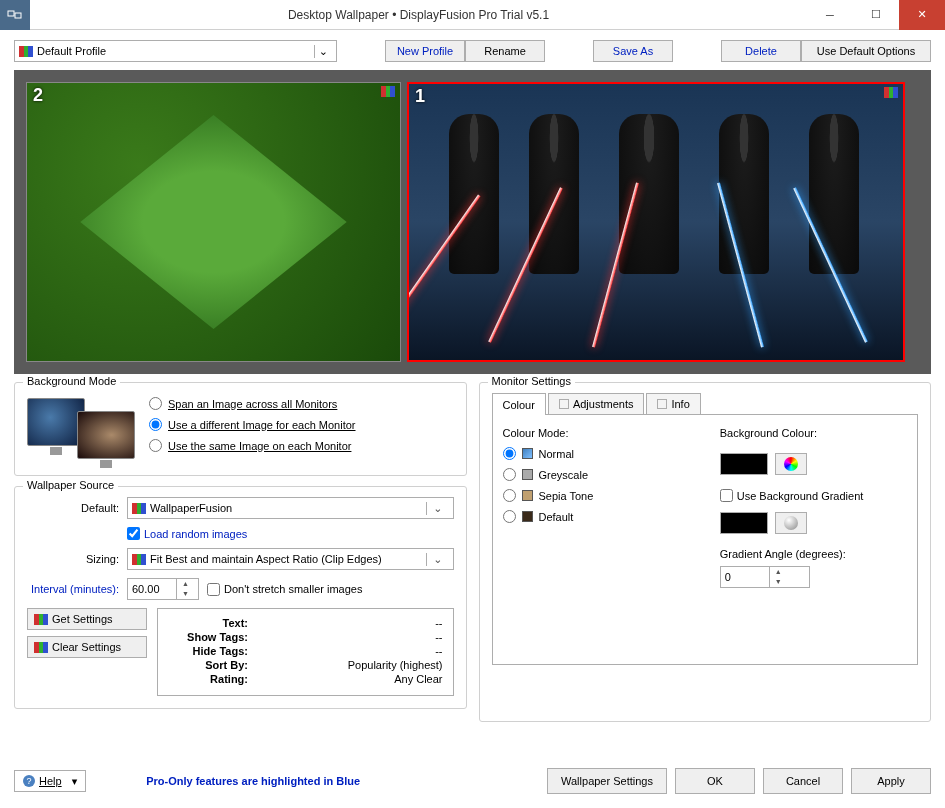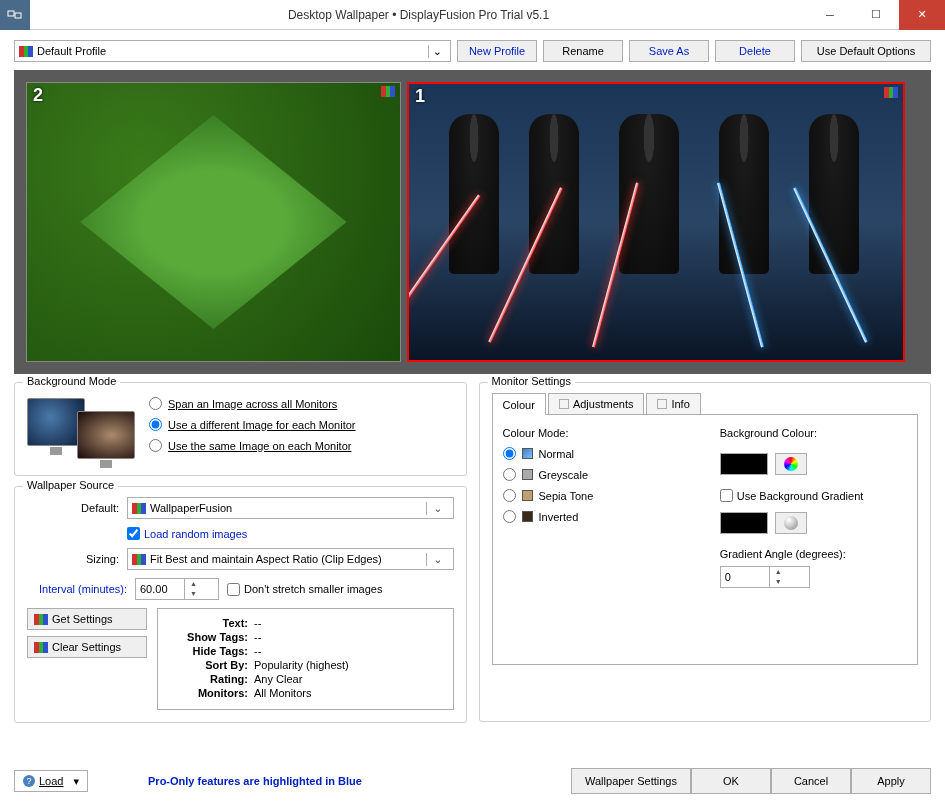--- a/index.html
+++ b/index.html
@@ -5,26 +5,26 @@
 * { box-sizing: border-box; margin: 0; padding: 0; font-family: "Segoe UI", Tahoma, sans-serif; font-size: 11px; }
 body { background: #fff; width: 945px; height: 808px; overflow: hidden; }
 .titlebar { height: 30px; background: #fff; display: flex; align-items: center; border-bottom: 1px solid #d0d0d0; }
 .titlebar-icon { width: 30px; height: 30px; display: flex; align-items: center; justify-content: center; background: #4a6a8a; }
 .titlebar-icon svg { width: 16px; height: 16px; }
 .titlebar-title { flex: 1; text-align: center; color: #333; font-size: 12px; }
 .win-btns { display: flex; }
 .win-btn { width: 46px; height: 30px; display: flex; align-items: center; justify-content: center; cursor: pointer; }
 .win-btn.close { background: #c84031; color: #fff; }
 .win-btn.min, .win-btn.max { color: #333; }
-.toolbar { padding: 10px 14px 8px; display: flex; gap: 6px; align-items: center; }
+.toolbar { padding: 10px 14px 8px; display: flex; gap: 0; align-items: center; }
 .dropdown { flex: 1; height: 22px; border: 1px solid #adadad; background: #fff; display: flex; align-items: center; padding: 0 4px; }
 .dropdown-icon { width: 14px; height: 14px; margin-right: 4px; }
 .dropdown-arrow { margin-left: auto; border-left: 1px solid #adadad; padding: 0 4px; }
 .btn { height: 22px; padding: 0 10px; border: 1px solid #adadad; background: #efefef; cursor: pointer; min-width: 80px; text-align: center; display: flex; align-items: center; justify-content: center; }
-.btn.blue { color: #0020c0; }
+.btn.blue { color: #0020c0; margin-left: 48px; }
 .previews { margin: 0 14px; padding: 12px; background: #5a5a5a; display: flex; gap: 6px; }
 .preview { position: relative; flex-shrink: 0; }
 .preview-1 { width: 498px; height: 280px; border: 2px solid #ff0000; }
 .preview-2 { width: 375px; height: 280px; border: 1px solid #888; }
 .preview-num { position: absolute; top: 2px; left: 6px; color: #fff; font-size: 18px; font-weight: bold; text-shadow: 0 0 3px #000; }
 .preview-flag { position: absolute; top: 3px; right: 5px; width: 14px; height: 10px; }
 .leaf-bg { width: 100%; height: 100%; background: radial-gradient(circle at 30% 30%, #3a7a1a, #1a4a0a); position: relative; }
 .leaf-bg::after { content: ""; position: absolute; inset: 20px; background: radial-gradient(ellipse at 50% 50%, #5aaa3a 30%, #2a6a1a 80%); clip-path: polygon(10% 50%, 50% 5%, 90% 50%, 50% 95%); }
 .sw-bg { width: 100%; height: 100%; background: linear-gradient(180deg, #1a3555 0%, #2a4565 50%, #0a1525 100%); position: relative; overflow: hidden; }
 .saber { position: absolute; width: 3px; height: 170px; bottom: 10px; }
@@ -39,49 +39,49 @@
 .monitor-icons { width: 110px; height: 70px; position: relative; }
 .monitor-ic { position: absolute; width: 58px; height: 48px; border: 1px solid #888; border-radius: 2px; }
 .monitor-ic.m1 { left: 0; top: 5px; background: radial-gradient(circle at 40% 40%, #4a7aaa, #0a1a3a); }
 .monitor-ic.m2 { left: 50px; top: 18px; background: radial-gradient(ellipse at 60% 50%, #aa8a6a, #1a0a0a); }
 .monitor-ic::after { content: ""; position: absolute; bottom: -10px; left: 40%; width: 20%; height: 8px; background: #999; }
 .radio-group { display: flex; flex-direction: column; gap: 8px; padding-top: 4px; text-decoration: underline; }
 .radio-item { display: flex; align-items: center; gap: 6px; }
 .radio-item input { margin: 0; }
 .ws-row { display: flex; align-items: center; gap: 8px; margin-bottom: 8px; }
 .ws-label { width: 92px; text-align: right; }
-.ws-label.blue { color: #0020c0; margin-left: 8px; }
+.ws-label.blue { color: #0020c0; }
 .combo { flex: 1; height: 22px; border: 1px solid #adadad; background: #fff; display: flex; align-items: center; padding: 0 4px; }
 .combo-icon { width: 14px; height: 12px; margin-right: 4px; }
 .combo-arrow { margin-left: auto; border-left: 1px solid #adadad; padding: 0 6px; color: #555; }
-.spinner { width: 84px; height: 22px; border: 1px solid #adadad; display: flex; align-items: center; }
+.spinner { width: 72px; height: 22px; border: 1px solid #adadad; display: flex; align-items: center; }
 .spinner input { border: none; width: 48px; padding: 0 4px; font-size: 11px; }
 .spinner-btns { border-left: 1px solid #adadad; width: 18px; display: flex; flex-direction: column; }
 .spinner-btns span { height: 10px; text-align: center; font-size: 7px; line-height: 10px; color: #555; cursor: pointer; }
 .check-item { display: flex; align-items: center; gap: 4px; }
 .side-btns { display: flex; flex-direction: column; gap: 6px; width: 120px; }
 .side-btn { height: 22px; border: 1px solid #adadad; background: #efefef; display: flex; align-items: center; padding: 0 6px; gap: 4px; cursor: pointer; }
 .info-box { border: 1px solid #adadad; padding: 8px 10px; flex: 1; }
-.info-row { display: flex; margin-bottom: 2px; }
+.info-row { display: flex; margin-bottom: 2px; justify-content: space-between; }
 .info-row .k { width: 80px; text-align: right; font-weight: bold; margin-right: 6px; }
 .bottom-split { display: flex; gap: 10px; }
 .tabs { display: flex; border-bottom: 1px solid #adadad; }
 .tab { padding: 4px 10px; border: 1px solid #adadad; border-bottom: none; margin-right: 2px; margin-bottom: -1px; background: #fff; display: flex; align-items: center; gap: 4px; cursor: pointer; }
 .tab.inactive { background: #f4f4f4; border-bottom: 1px solid #adadad; }
 .tab-check { width: 10px; height: 10px; border: 1px solid #adadad; }
 .tab-body { padding: 12px 10px; border: 1px solid #adadad; border-top: none; min-height: 250px; display: flex; gap: 30px; }
 .cm-left { flex: 1; }
 .cm-right { flex: 1; }
 .swatch { width: 48px; height: 22px; background: #000; border: 1px solid #adadad; display: inline-block; vertical-align: middle; }
 .color-btn { width: 32px; height: 22px; border: 1px solid #adadad; background: #efefef; display: inline-flex; align-items: center; justify-content: center; vertical-align: middle; margin-left: 4px; }
 .footer { position: absolute; bottom: 14px; left: 14px; right: 14px; display: flex; align-items: center; gap: 10px; }
 .footer-left { display: flex; gap: 4px; align-items: center; }
 .help-btn { height: 22px; border: 1px solid #adadad; padding: 0 8px; display: flex; align-items: center; gap: 4px; }
 .footer-text { color: #0020c0; font-weight: bold; margin-left: 50px; }
-.footer-right { margin-left: auto; display: flex; }
+.footer-right { margin-left: auto; display: flex; gap: 8px; }
 .footer-btn { height: 26px; width: 80px; border: 1px solid #adadad; background: #efefef; display: flex; align-items: center; justify-content: center; cursor: pointer; }
 .footer-btn.wide { width: 120px; }
 .wf-icon { width: 14px; height: 11px; background: linear-gradient(90deg, #d03030 33%, #30b030 33% 66%, #3050d0 66%); display: inline-block; }
 .sq-icon { width: 11px; height: 11px; border: 1px solid #555; display: inline-block; }
 .sq-icon.norm { background: linear-gradient(135deg,#4080c0,#80c0ff); }
 .sq-icon.grey { background: #aaa; }
 .sq-icon.sepia { background: #c0a070; }
 .sq-icon.inv { background: #3a2a1a; }
 </style>
 </head>
@@ -229,24 +229,20 @@
               <span>--</span>
             </div>
           <div class="info-row">
               <span class="k">Sort By:</span>
               <span>Popularity (highest)</span>
             </div>
           <div class="info-row">
               <span class="k">Rating:</span>
               <span>Any Clear</span>
             </div>
-          <div class="info-row">
-              <span class="k">Monitors:</span>
-              <span>All Monitors</span>
-            </div>
         </div>
       </div>
     </div>
   </div>
 
   <div class="col">
     <div class="fieldset" style="min-height:340px">
       <div class="fieldset-legend">Monitor Settings</div>
       <div class="tabs">
         <div class="tab">Colour</div>
@@ -273,21 +269,21 @@
               <span>Greyscale</span>
             </label>
           <label class="radio-item" style="margin-bottom:8px">
               <input type="radio" name="cm" style="">
               <span class="sq-icon sepia"></span>
               <span>Sepia Tone</span>
             </label>
           <label class="radio-item">
               <input type="radio" name="cm" style="">
               <span class="sq-icon inv"></span>
-              <span>Inverted</span>
+              <span>Default</span>
             </label>
         </div>
         <div class="cm-right">
           <div style="margin-bottom:14px">Background Colour:</div>
           <div style="margin-bottom:14px">
             <span class="swatch"></span>
             <span class="color-btn">
                 <span style="width:14px;height:14px;border-radius:50%;background:conic-gradient(red,yellow,lime,cyan,blue,magenta,red)"></span>
               </span>
           </div>
@@ -312,21 +308,21 @@
         </div>
       </div>
     </div>
   </div>
 </div>
 
 <div class="footer">
   <div class="footer-left">
     <div class="help-btn">
         <span style="width:12px;height:12px;border-radius:50%;background:#4a80c0;color:#fff;text-align:center;line-height:12px;font-size:9px">?</span>
-        <span style="text-decoration:underline">Load</span>
+        <span style="text-decoration:underline">Help</span>
         <span style="margin-left:6px">▾</span>
       </div>
   </div>
   <div class="footer-text">Pro-Only features are highlighted in Blue</div>
   <div class="footer-right">
     <div class="footer-btn wide">Wallpaper Settings</div>
     <div class="footer-btn">OK</div>
     <div class="footer-btn">Cancel</div>
     <div class="footer-btn">Apply</div>
   </div>

